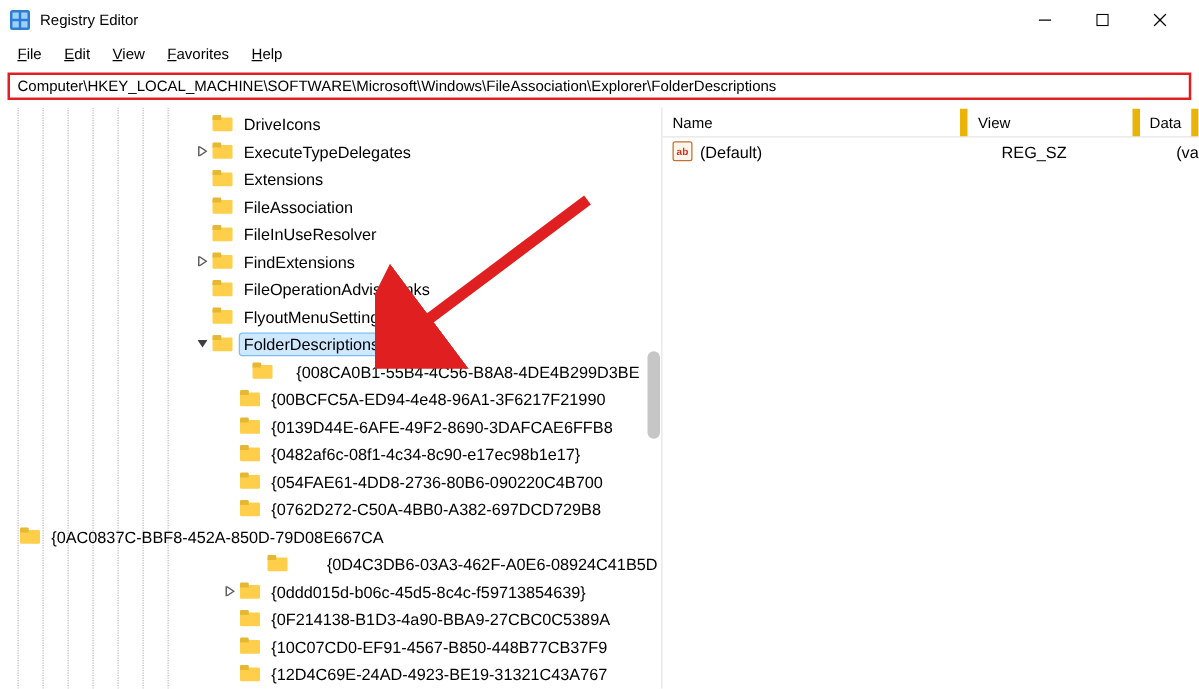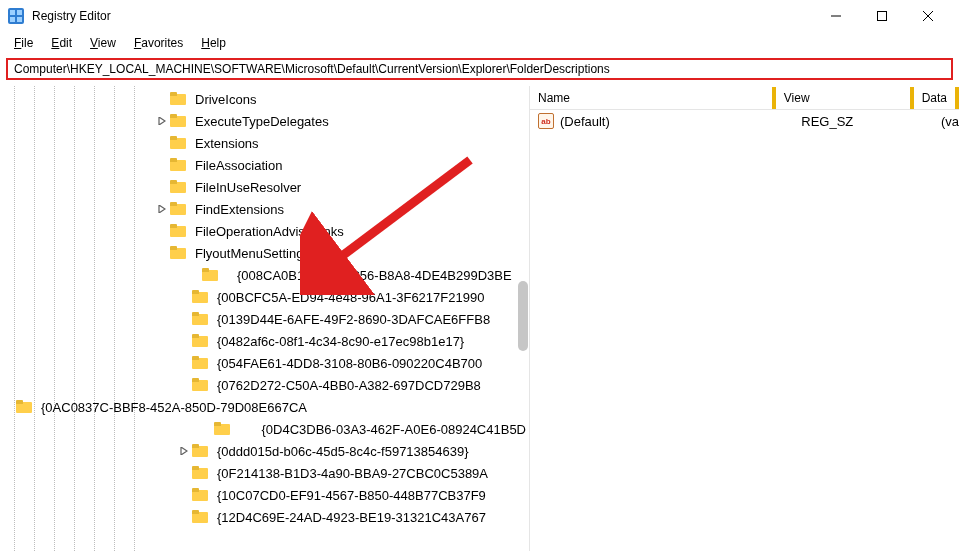--- a/index.html
+++ b/index.html
@@ -147,21 +147,21 @@
     overflow: hidden;
   }
   .columns {
     display: flex;
     height: 24px;
     border-bottom: 1px solid #e5e5e5;
     font-size: 12px;
     color: #000;
     align-items: center;
   }
-  .col { padding: 4px 8px; border-right: 4px solid #eab308; }
+  .col { padding: 4px 8px; border-right: 6px solid #eab308; }
   .col.name { width: 250px; }
   .col.type { width: 140px; }
   .col.data { flex: 1; }
   .row {
     display: flex;
     align-items: center;
     height: 22px;
     font-size: 13px;
   }
   .val-ico {
@@ -221,21 +221,21 @@
 <div class="menubar">
   <span class="menu-item">File</span>
   <span class="menu-item">Edit</span>
   <span class="menu-item">View</span>
   <span class="menu-item">Favorites</span>
   <span class="menu-item">Help</span>
 </div>
 
 <div class="addressbar-wrap">
   <div class="addressbar">
-    <span>Computer\HKEY_LOCAL_MACHINE\SOFTWARE\Microsoft\Default\CurrentVersion\Explorer\FolderDescriptions</span>
+    <span>Computer\HKEY_LOCAL_MACHINE\SOFTWARE\Microsoft\Windows\FileAssociation\Explorer\FolderDescriptions</span>
   </div>
 </div>
 
 <div class="content">
 
   <div class="tree-pane">
     <div class="guides">
       <div class="vl" style="left:14px"></div>
       <div class="vl" style="left:34px"></div>
       <div class="vl" style="left:54px"></div>
@@ -286,20 +286,29 @@
         <div class="node" style="padding-left: 154px;">
           <span class="expander"></span>
           <span class="folder-ico"></span>
           <span class="label">FileOperationAdviseSinks</span>
         </div>
         <div class="node" style="padding-left: 154px;">
           <span class="expander"></span>
           <span class="folder-ico"></span>
           <span class="label">FlyoutMenuSettings</span>
         </div>
+        <div class="node selected" style="padding-left: 154px;">
+          <span class="expander">
+            <svg width="8" height="8">
+              <path d="M0 1 L8 1 L4 7 Z" fill="#404040"></path>
+            </svg>
+          </span>
+          <span class="folder-ico"></span>
+          <span class="label">FolderDescriptions</span>
+        </div>
         <div class="node" style="padding-left: 176px; gap: 10px;">
           <span class="expander"></span>
           <span class="folder-ico"></span>
           <span class="label">{008CA0B1-55B4-4C56-B8A8-4DE4B299D3BE</span>
         </div>
         <div class="node" style="padding-left: 176px;">
           <span class="expander"></span>
           <span class="folder-ico"></span>
           <span class="label">{00BCFC5A-ED94-4e48-96A1-3F6217F21990</span>
         </div>
@@ -309,21 +318,21 @@
           <span class="label">{0139D44E-6AFE-49F2-8690-3DAFCAE6FFB8</span>
         </div>
         <div class="node" style="padding-left: 176px;">
           <span class="expander"></span>
           <span class="folder-ico"></span>
           <span class="label">{0482af6c-08f1-4c34-8c90-e17ec98b1e17}</span>
         </div>
         <div class="node" style="padding-left: 176px;">
           <span class="expander"></span>
           <span class="folder-ico"></span>
-          <span class="label">{054FAE61-4DD8-3108-80B6-090220C4B700</span>
+          <span class="label">{054FAE61-4DD8-2736-80B6-090220C4B700</span>
         </div>
         <div class="node" style="padding-left: 176px;">
           <span class="expander"></span>
           <span class="folder-ico"></span>
           <span class="label">{0762D272-C50A-4BB0-A382-697DCD729B8</span>
         </div>
         <div class="node" style="">
           <span class="expander"></span>
           <span class="folder-ico"></span>
           <span class="label">{0AC0837C-BBF8-452A-850D-79D08E667CA</span>

